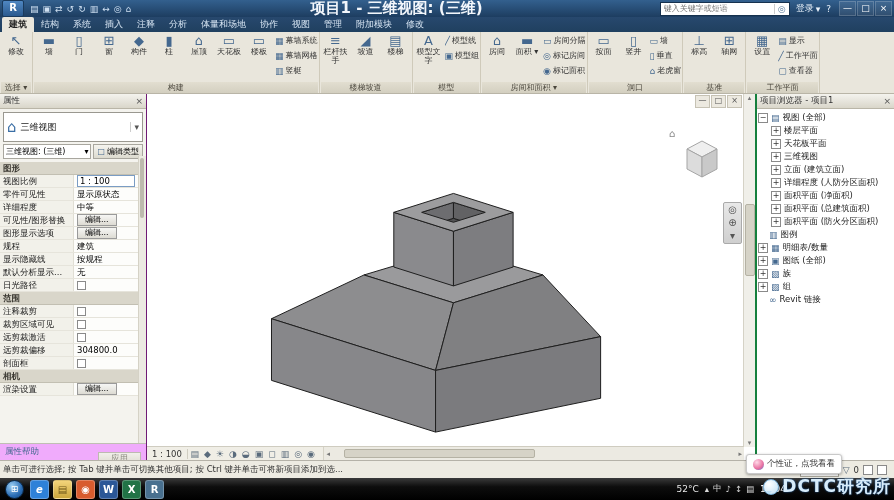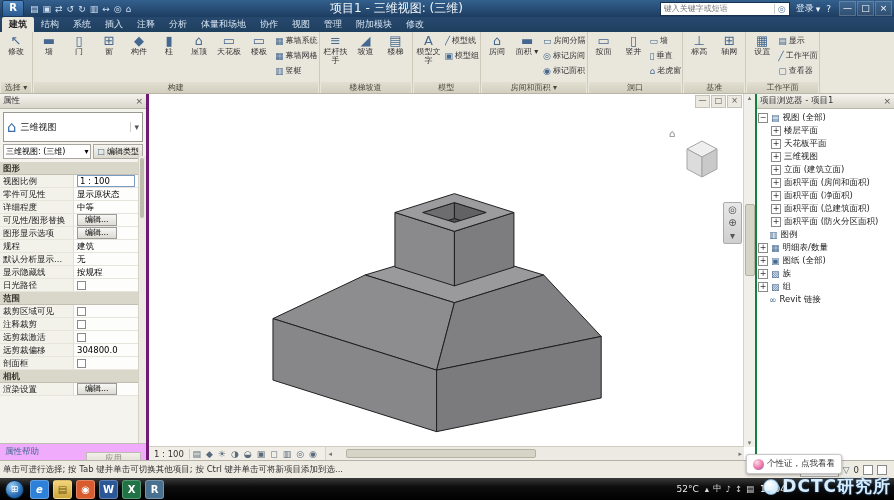--- a/index.html
+++ b/index.html
@@ -4,21 +4,21 @@
 <style>
   html,body{margin:0;padding:0;}
   body{width:894px;height:500px;overflow:hidden;font-family:"DejaVu Sans","Liberation Sans",sans-serif;font-size:9px;-webkit-font-smoothing:antialiased;}
   .app{position:relative;width:894px;height:500px;display:flex;flex-direction:column;background:#e9e6dc;}
 
   
   .titlebar{height:17px;background:linear-gradient(#33608e,#1d3d60);display:flex;align-items:center;color:#e8f0f8;flex:0 0 auto;}
   .app-btn{width:20px;height:15px;margin-left:2px;background:linear-gradient(#4f87c2,#2b5a8f);border:1px solid #1a3a5c;border-radius:2px;color:#fff;font-weight:bold;font-size:10px;text-align:center;line-height:14px;}
   .qat{display:flex;align-items:center;margin-left:4px;}
   .qat-icon{color:#cfe0f2;font-size:9px;padding:0 2px;cursor:default;}
-  .tb-title{flex:1;text-align:center;font-size:12px;color:#f2f6fb;white-space:nowrap;overflow:hidden;}
+  .tb-title{flex:1;text-align:center;font-size:15px;color:#f2f6fb;white-space:nowrap;overflow:hidden;font-weight:bold;}
   .search{display:flex;align-items:center;background:#fff;border:1px solid #16314e;height:12px;width:128px;margin-right:6px;}
   .search input{border:0;outline:none;flex:1;font-size:8px;padding:0 3px;color:#333;font-family:inherit;min-width:0;}
   .search .binoc{color:#5a7a9a;font-size:9px;padding:0 3px;border-left:1px solid #ccc;}
   .signin{display:flex;align-items:center;gap:2px;margin-right:6px;font-size:9px;color:#eaf2fa;}
   .help-btn{color:#eaf2fa;font-size:9px;margin-right:8px;}
   .winctrl{display:flex;align-items:center;gap:1px;margin-right:2px;}
   .winctrl span{display:inline-block;width:15px;height:13px;text-align:center;line-height:12px;font-size:9px;color:#fff;background:rgba(255,255,255,.08);border:1px solid rgba(255,255,255,.18);}
 
   
   .tabs{height:15px;background:linear-gradient(#27486e,#20405f);display:flex;align-items:flex-end;padding-left:2px;flex:0 0 auto;}
@@ -35,21 +35,21 @@
   .tool-big .tool-label{font-size:8px;line-height:8.5px;height:17px;text-align:center;color:#333;word-break:break-all;overflow:hidden;width:30px;}
   .smalls{display:grid;grid-auto-flow:column;grid-template-rows:repeat(3,15px);column-gap:2px;}
   .tool-small{display:flex;align-items:center;gap:2px;font-size:8px;color:#333;white-space:nowrap;cursor:default;overflow:hidden;}
   .tool-small .tool-icon{font-size:9px;color:#44688f;}
   .rlabel{height:11px;line-height:11px;font-size:8px;color:#4a463c;text-align:center;background:linear-gradient(#e2ded0,#d3cfc0);white-space:nowrap;overflow:hidden;cursor:default;}
 
   
   .main{flex:1;display:flex;min-height:0;}
 
   
-  .props{width:146px;flex:0 0 auto;background:#f4f3ee;border-right:3px solid #701a75;display:flex;flex-direction:column;position:relative;overflow:hidden;}
+  .props{width:146px;flex:0 0 auto;background:#f4f3ee;border-right:1px solid #701a75;display:flex;flex-direction:column;position:relative;overflow:hidden;}
   .panel-hdr{height:14px;background:linear-gradient(#f4f3ee,#d9d6ca);border-bottom:1px solid #b9b5a7;display:flex;align-items:center;justify-content:space-between;padding:0 3px;font-size:8.5px;color:#333;}
   .panel-hdr .x{color:#555;font-size:9px;cursor:default;}
   .type-selector{margin:3px 3px 2px;background:#fff;border:1px solid #9a9890;height:28px;display:flex;align-items:center;padding:0 3px;gap:4px;}
   .type-selector .ts-icon{font-size:15px;color:#3a6ea5;}
   .type-selector .ts-label{flex:1;font-size:9px;color:#222;}
   .type-selector .ts-arrow{color:#555;border-left:1px solid #ccc;padding-left:3px;}
   .inst-row{display:flex;gap:2px;margin:0 3px 3px;height:15px;font-size:8px;}
   .inst-select{flex:1;border:1px solid #a8a69e;background:#fff;display:flex;align-items:center;justify-content:space-between;padding:0 2px;overflow:hidden;white-space:nowrap;}
   .edit-type{border:1px solid #a8a69e;background:linear-gradient(#f5f4ef,#dcdacf);display:flex;align-items:center;gap:2px;padding:0 3px;white-space:nowrap;}
   .edit-type .et-icon{color:#44688f;font-size:8px;}
@@ -57,21 +57,21 @@
   .psection .sec-arrow{color:#777;font-size:7px;}
   .prow{display:flex;height:12px;line-height:12px;font-size:8.5px;border-bottom:1px solid #e6e4db;background:#fdfdfb;}
   .plabel{width:70px;flex:0 0 auto;padding-left:3px;color:#222;background:#f2f1ea;border-right:1px solid #e0ded4;white-space:nowrap;overflow:hidden;}
   .pvalue{flex:1;padding-left:3px;display:flex;align-items:center;overflow:hidden;white-space:nowrap;}
   .pcheck{display:none;width:7px;height:7px;border:1px solid #8a8a8a;background:#fff;}
   .prow.checkbox .pcheck{display:inline-block;}
   .prow.button .pval-text{border:1px solid #9a9a9a;background:linear-gradient(#f6f6f4,#dddbd3);padding:0 7px;height:10px;line-height:9px;font-size:8px;}
   .prow.input .pval-text{border:1px solid #7a9cc4;background:#fff;width:52px;padding:0 2px;height:10px;line-height:10px;}
   .props-footer{margin-top:auto;height:16px;border-top:1px solid #c0beb4;background:#f0abfc;display:flex;align-items:center;justify-content:space-between;padding:0 5px;font-size:8.5px;}
   .props-footer .help{color:#44688f;}
-  .props-footer .apply{color:#8a887f;border:1px solid #bdbab0;background:linear-gradient(#f1f0ea,#dedbd0);padding:0 18px;height:11px;line-height:11px;margin-top:12px;}
+  .props-footer .apply{color:#8a887f;border:1px solid #bdbab0;background:linear-gradient(#f1f0ea,#dedbd0);padding:0 12px;height:11px;line-height:11px;margin-top:12px;}
   .pscroll{position:absolute;right:0;top:62px;bottom:17px;width:7px;background:#eceae2;border-left:1px solid #d5d2c6;}
   .pscroll .thumb{position:absolute;top:2px;left:1px;width:4px;height:60px;background:#bdbaae;border-radius:2px;}
 
   
   .viewport{flex:1;position:relative;background:#fff;min-width:0;overflow:hidden;}
   .model-svg{position:absolute;left:0;top:0;width:calc(100% - 11px);height:calc(100% - 13px);display:block;}
   .vp-winctrl{position:absolute;top:1px;right:13px;display:flex;gap:1px;}
   .vp-winctrl span{width:13px;height:11px;text-align:center;line-height:10px;font-size:8px;color:#555;background:#ece9e0;border:1px solid #c6c2b4;}
   .viewcube{position:absolute;top:40px;right:30px;width:46px;height:50px;}
   .vc-home{position:absolute;top:34px;right:80px;font-size:10px;color:#888;}
@@ -474,57 +474,57 @@
           </span>
         </div>
         <div class="prow">
           <span class="plabel">规程</span>
           <span class="pvalue">
             <span class="pval-text">建筑</span>
 
           </span>
         </div>
         <div class="prow">
+          <span class="plabel">显示隐藏线</span>
+          <span class="pvalue">
+            <span class="pval-text">按规程</span>
+
+          </span>
+        </div>
+        <div class="prow">
           <span class="plabel">默认分析显示...</span>
           <span class="pvalue">
             <span class="pval-text">无</span>
-
-          </span>
-        </div>
-        <div class="prow">
-          <span class="plabel">显示隐藏线</span>
-          <span class="pvalue">
-            <span class="pval-text">按规程</span>
 
           </span>
         </div>
         <div class="prow checkbox">
           <span class="plabel">日光路径</span>
           <span class="pvalue">
 
             <span class="pcheck"></span>
           </span>
         </div>
         </div>
 
       <div class="psection">
         <span>范围</span>
         <span class="sec-arrow">▴</span>
       </div>
       <div>
 
         <div class="prow checkbox">
+          <span class="plabel">注释裁剪</span>
+          <span class="pvalue">
+
+            <span class="pcheck"></span>
+          </span>
+        </div>
+        <div class="prow checkbox">
           <span class="plabel">裁剪区域可见</span>
-          <span class="pvalue">
-
-            <span class="pcheck"></span>
-          </span>
-        </div>
-        <div class="prow checkbox">
-          <span class="plabel">注释裁剪</span>
           <span class="pvalue">
 
             <span class="pcheck"></span>
           </span>
         </div>
         <div class="prow checkbox">
           <span class="plabel">远剪裁激活</span>
           <span class="pvalue">
 
             <span class="pcheck"></span>
@@ -670,21 +670,21 @@
 
           <div class="titem lvl1">
             <span class="tbox">+</span>
 
             <span class="tlabel">立面 (建筑立面)</span>
           </div>
 
           <div class="titem lvl1">
             <span class="tbox">+</span>
 
-            <span class="tlabel">面积平面 (房间和面积)</span>
+            <span class="tlabel">详细程度 (人防分区面积)</span>
           </div>
 
           <div class="titem lvl1">
             <span class="tbox">+</span>
 
             <span class="tlabel">面积平面 (净面积)</span>
           </div>
 
           <div class="titem lvl1">
             <span class="tbox">+</span>

